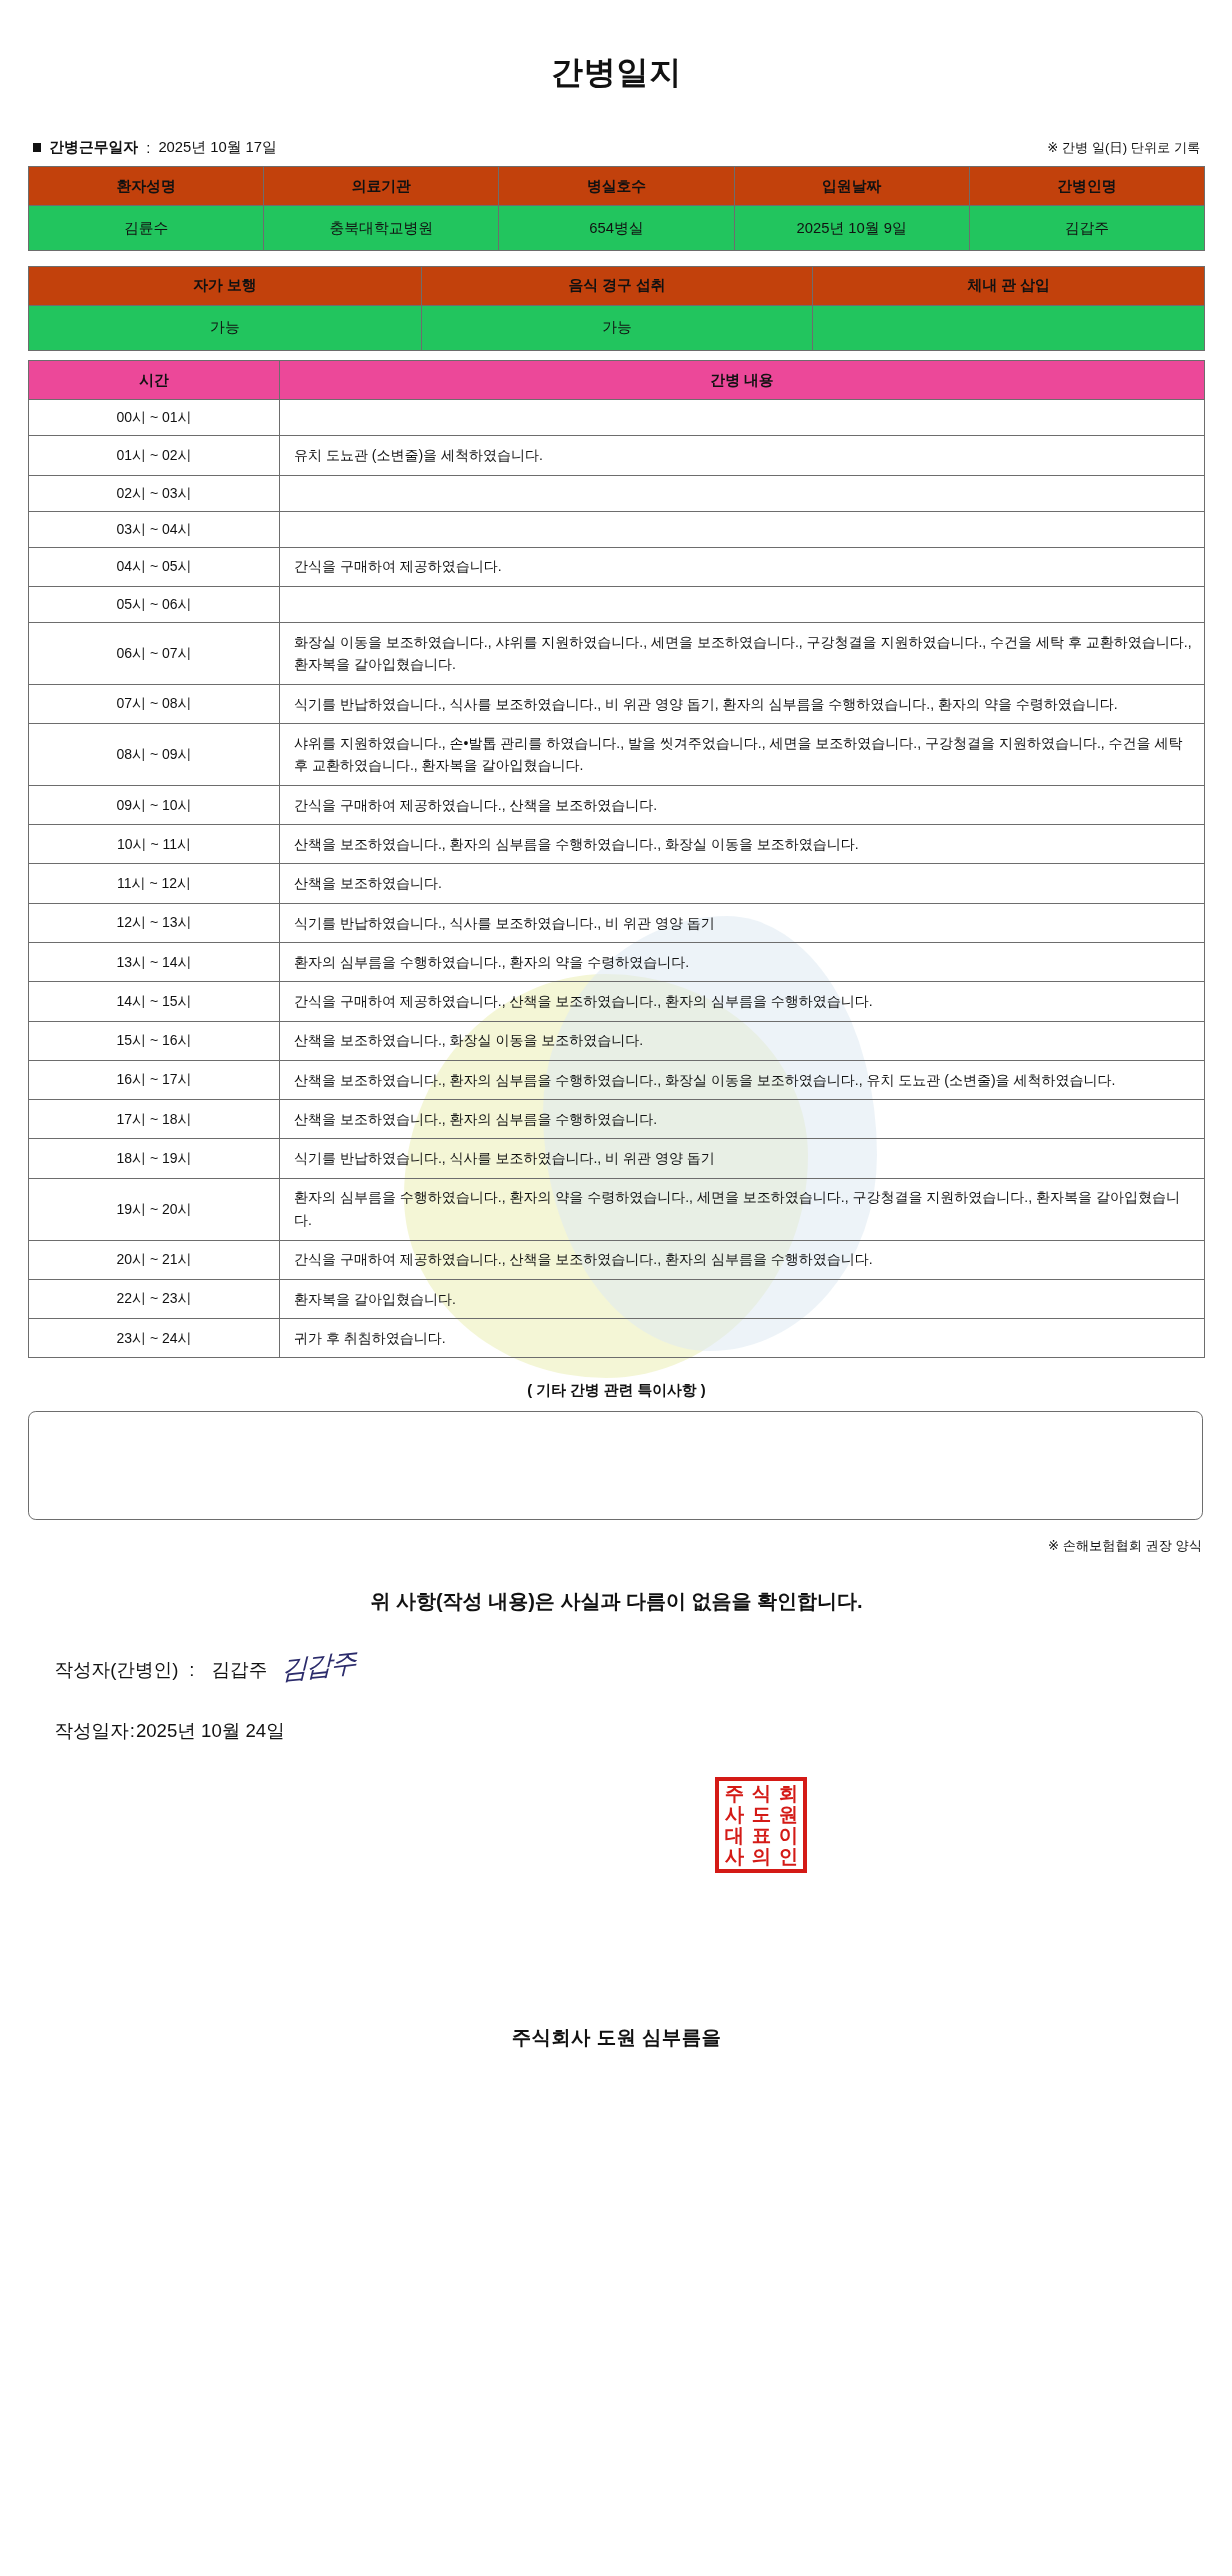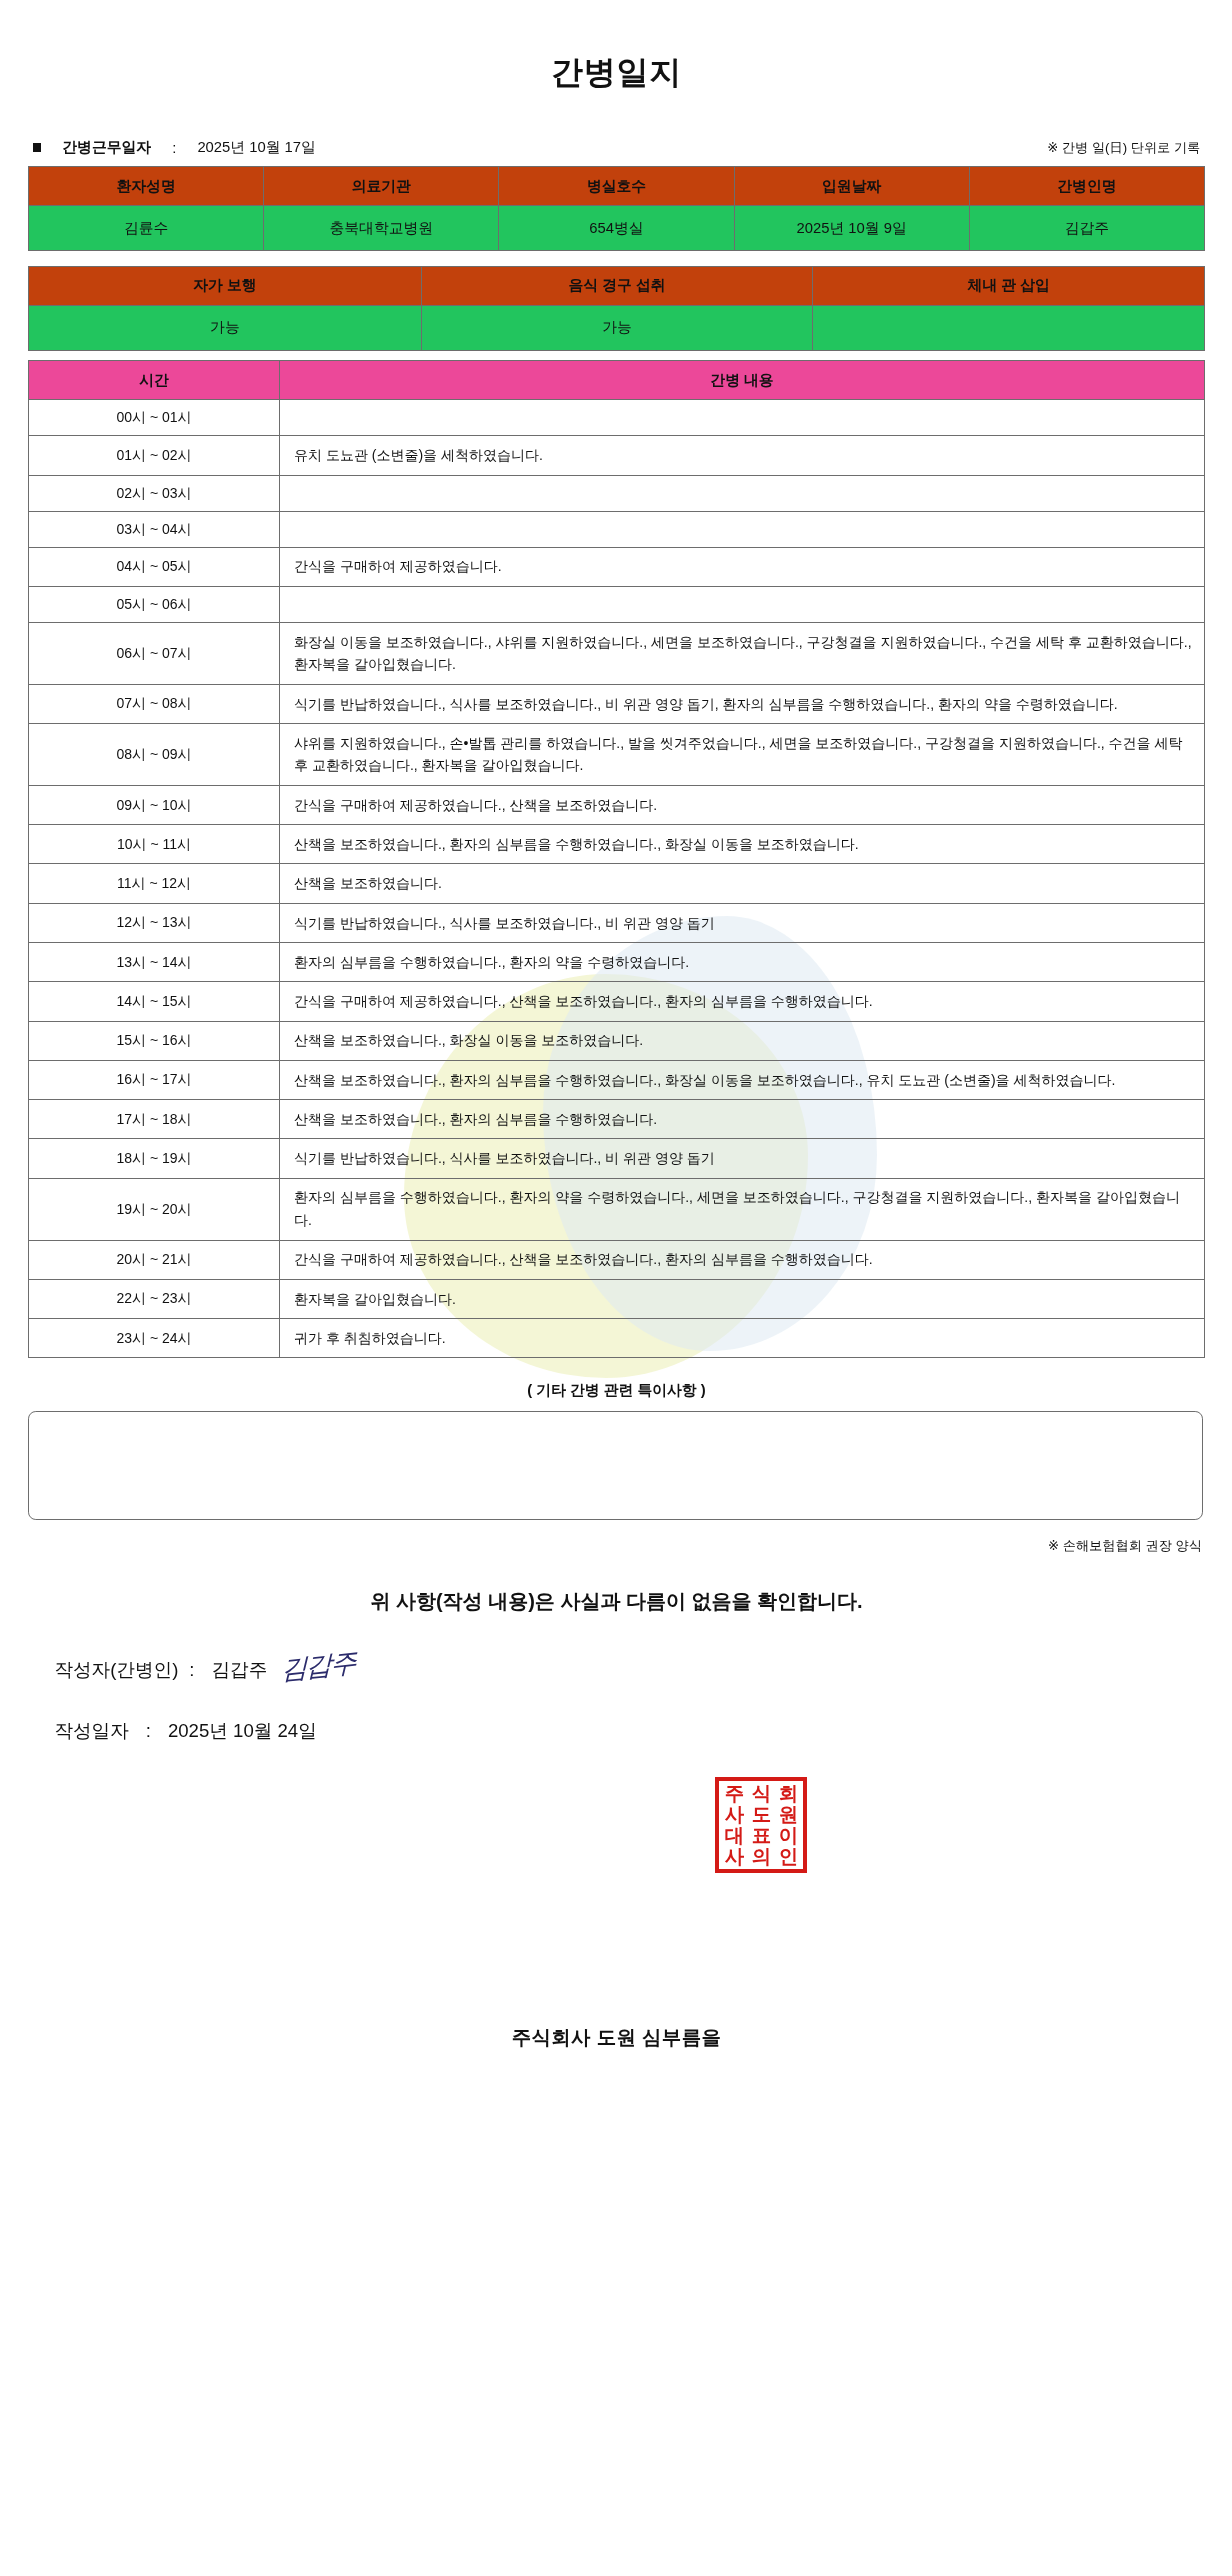--- a/index.html
+++ b/index.html
@@ -59,21 +59,21 @@
     display: flex;
     align-items: flex-end;
     justify-content: space-between;
     margin-top: 43px;
     padding: 0 4.7px 0 4.7px;
   }
   .meta-left {
     font-size: 14.8px;
     display: flex;
     align-items: center;
-    gap: 18px;
+    gap: 5px;
   }
   .meta-left .sq {
     display: inline-block;
     width: 8.5px; height: 8.5px;
     background: #111;
     margin-right: 3.1px;
   }
   .meta-left .label { font-weight: bold; }
   .meta-left .colon { margin: 0 3.1px; }
   .meta-left .value { }
@@ -191,21 +191,21 @@
     transform: rotate(-6deg) skewX(-6deg);
     display: inline-block;
     letter-spacing: -1.6px;
   }
   .dateline {
     font-size: 18.6px;
     margin-top: 31px;
     padding-left: 26.4px;
     display: flex;
     align-items: center;
-    gap: 17px;
+    gap: 1px;
   }
 
   .stamp-wrap {
     position: relative;
     height: 148px;
     margin-top: 33px;
   }
   .stamp {
     position: absolute;
     left: 687px;

